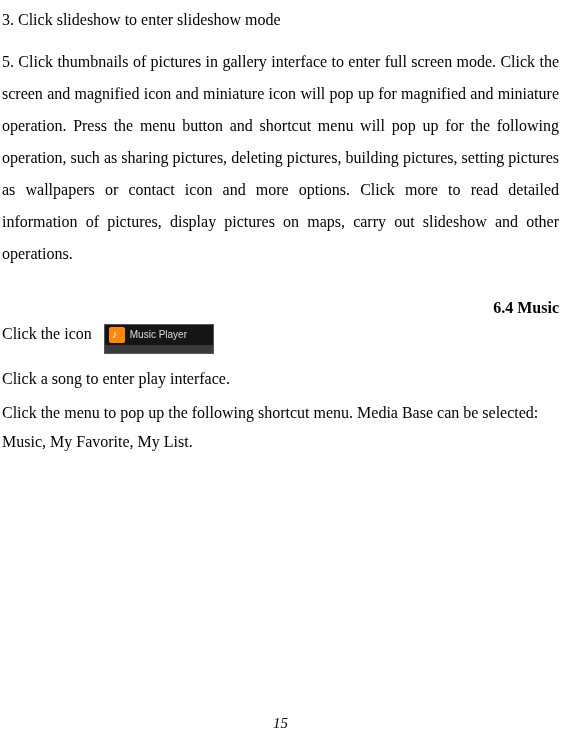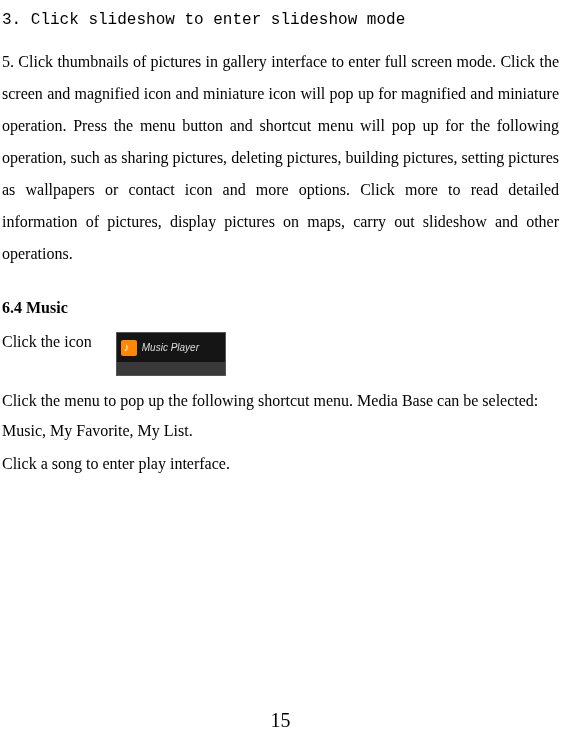--- a/index.html
+++ b/index.html
@@ -21,48 +21,47 @@
       padding: 0 2px;
     }
     .para {
       line-height: 2.0;
       margin-bottom: 4px;
       text-align: justify;
     }
     .para-short {
       line-height: 1.5;
       margin-bottom: 14px;
-      font-family: Liberation Mono, monospace;
     }
     .section-heading {
       font-weight: bold;
       line-height: 1.5;
       margin-top: 26px;
-      margin-bottom: 12px;
+      margin-bottom: 4px;
+      text-align: right;
     }
     .icon-line {
       display: flex;
       align-items: flex-start;
       line-height: 1.3;
       margin-bottom: 10px;
     }
     .icon-line span {
       margin-bottom: 3px;
     }
     .music-icon {
       display: inline-flex;
       flex-direction: column;
       width: 110px;
-      height: 44px;
+      height: 30px;
       background: linear-gradient(to bottom, #151515 0%, #151515 70%, #3a3a3a 70%, #3a3a3a 100%);
-      margin: 0 24px;
+      margin: 0 12px;
       position: relative;
       vertical-align: middle;
       border: 1px solid #555;
-      font-style: italic;
     }
     .music-icon-top {
       display: flex;
       align-items: center;
       height: 70%;
       padding-left: 4px;
     }
     .orange-square {
       width: 16px;
       height: 16px;
@@ -82,21 +81,22 @@
       color: #dddddd;
       font-size: 10px;
       margin-left: 5px;
       font-family: Arial, sans-serif;
     }
     .page-footer {
       position: absolute;
       bottom: 18px;
       width: 100%;
       text-align: center;
-      font-size: 20px;
+      font-size: 15px;
+      font-style: italic;
     }
     .body-para {
       line-height: 1.85;
       margin-bottom: 4px;
     }
   </style>
 </head>
 <body>
 
 <div class="content">
@@ -105,17 +105,17 @@
   <p class="section-heading">6.4 Music</p>
   <div class="icon-line">
     <span>Click the icon</span>
     <div class="music-icon">
       <div class="music-icon-top">
         <div class="orange-square"></div>
         <div class="music-text">Music Player</div>
       </div>
     </div>
   </div>
+  <p class="body-para">Click a song to enter play interface.</p>
   <p class="body-para">Click the menu to pop up the following shortcut menu. Media Base can be selected: Music, My Favorite, My List.</p>
-  <p class="body-para">Click a song to enter play interface.</p>
 </div>
 
 <div class="page-footer">15</div>
 
 </body></html>

